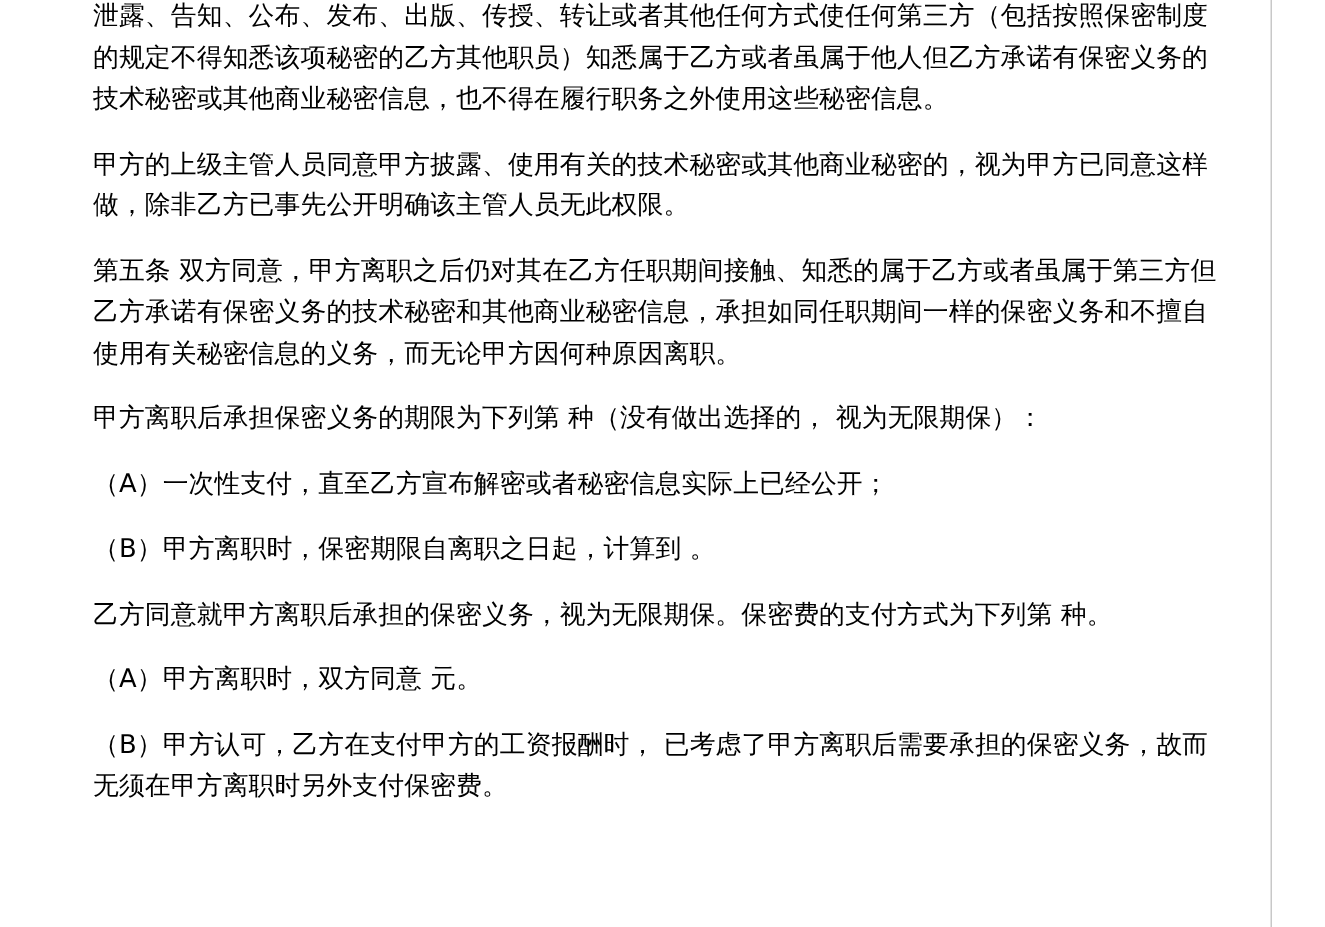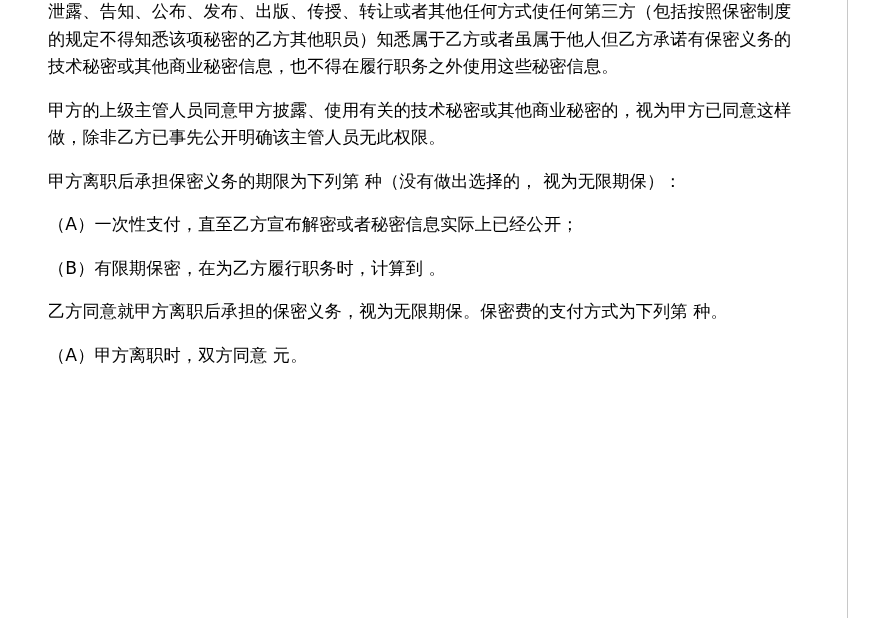--- a/index.html
+++ b/index.html
@@ -35,21 +35,21 @@
     right: 0;
     top: 0;
     width: 36px;
     height: 618px;
     background: #ffffff;
     border-left: 1px solid #c8c8c8;
     box-sizing: border-box;
   }
   .doc-body {
     position: absolute;
-    left: 22px;
+    left: 36px;
     top: 0;
     width: 809px;
     height: 618px;
     background: #ffffff;
     box-sizing: border-box;
     padding: 0 26px 0 26px;
     overflow: hidden;
   }
   .para {
     font-size: 17.2px;
@@ -80,21 +80,23 @@
 <body>
 
 <div class="page-wrap">
 
   <div class="gutter-left"></div>
   <div class="gutter-right"></div>
 
   <div class="doc-body">
     <p class="para first">泄露、告知、公布、发布、出版、传授、转让或者其他任何方式使任何第三方（包括按照保密制度的规定不得知悉该项秘密的乙方其他职员）知悉属于乙方或者虽属于他人但乙方承诺有保密义务的技术秘密或其他商业秘密信息，也不得在履行职务之外使用这些秘密信息。</p>
     <p class="para">甲方的上级主管人员同意甲方披露、使用有关的技术秘密或其他商业秘密的，视为甲方已同意这样做，除非乙方已事先公开明确该主管人员无此权限。</p>
+    <p class="para">第五条 双方同意，甲方离职之后仍对其在乙方任职期间接触、知悉的属于乙方或者虽属于第三方但乙方承诺有保密义务的技术秘密和其他商业秘密信息，承担如同任职期间一样的保密义务和不擅自使用有关秘密信息的义务，而无论甲方因何种原因离职。</p>
     <p class="para">甲方离职后承担保密义务的期限为下列第 种（没有做出选择的， 视为无限期保）：</p>
     <p class="para">（A）一次性支付，直至乙方宣布解密或者秘密信息实际上已经公开；</p>
-    <p class="para">（B）有限期保密，在为乙方履行职务时，计算到 。</p>
+    <p class="para">（B）甲方离职时，保密期限自离职之日起，计算到 。</p>
     <p class="para">乙方同意就甲方离职后承担的保密义务，视为无限期保。保密费的支付方式为下列第 种。</p>
     <p class="para">（A）甲方离职时，双方同意 元。</p>
+    <p class="para">（B）甲方认可，乙方在支付甲方的工资报酬时， 已考虑了甲方离职后需要承担的保密义务，故而无须在甲方离职时另外支付保密费。</p>
   </div>
 
   <div class="clip-strip"></div>
 </div>
 
 </body></html>

